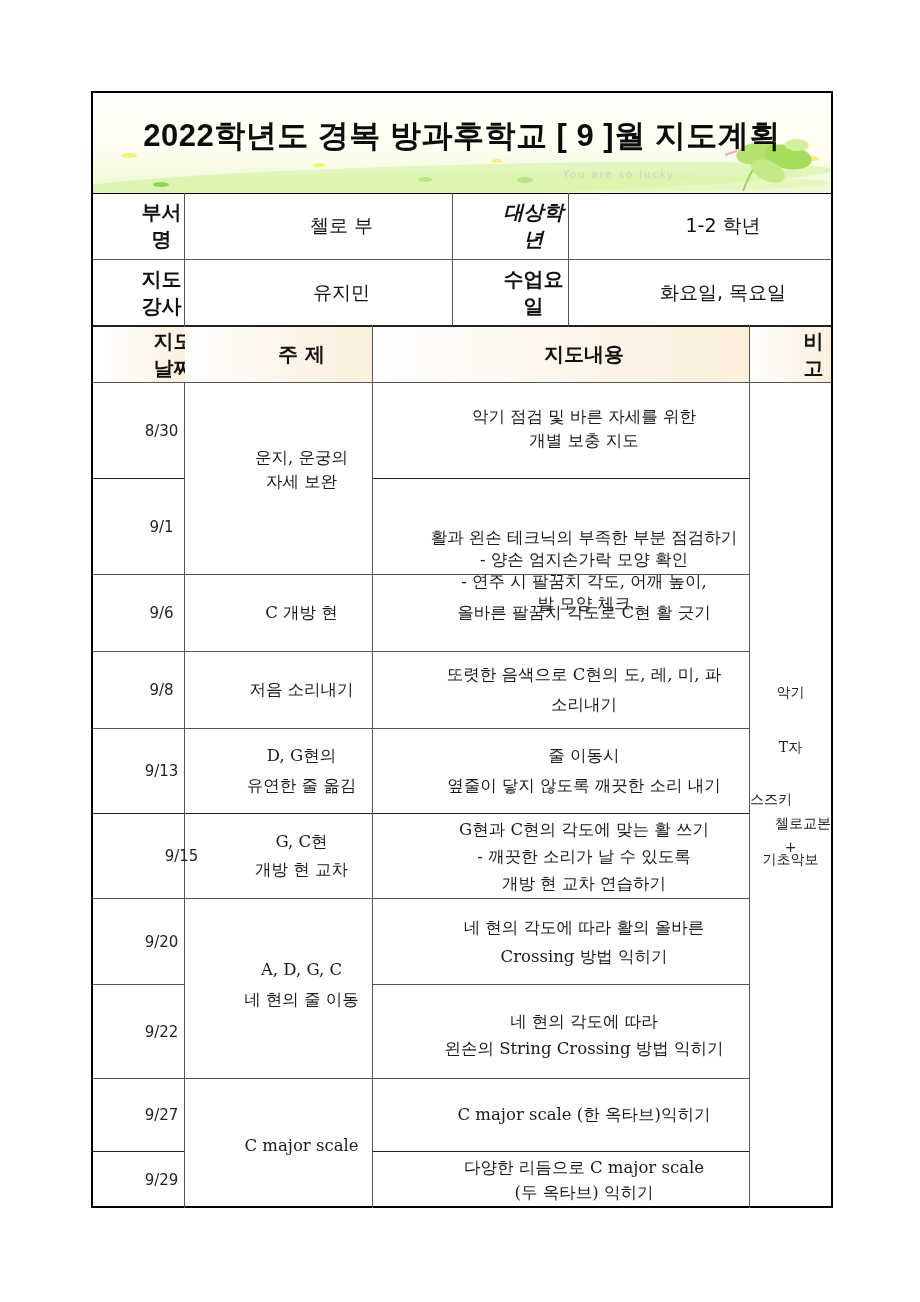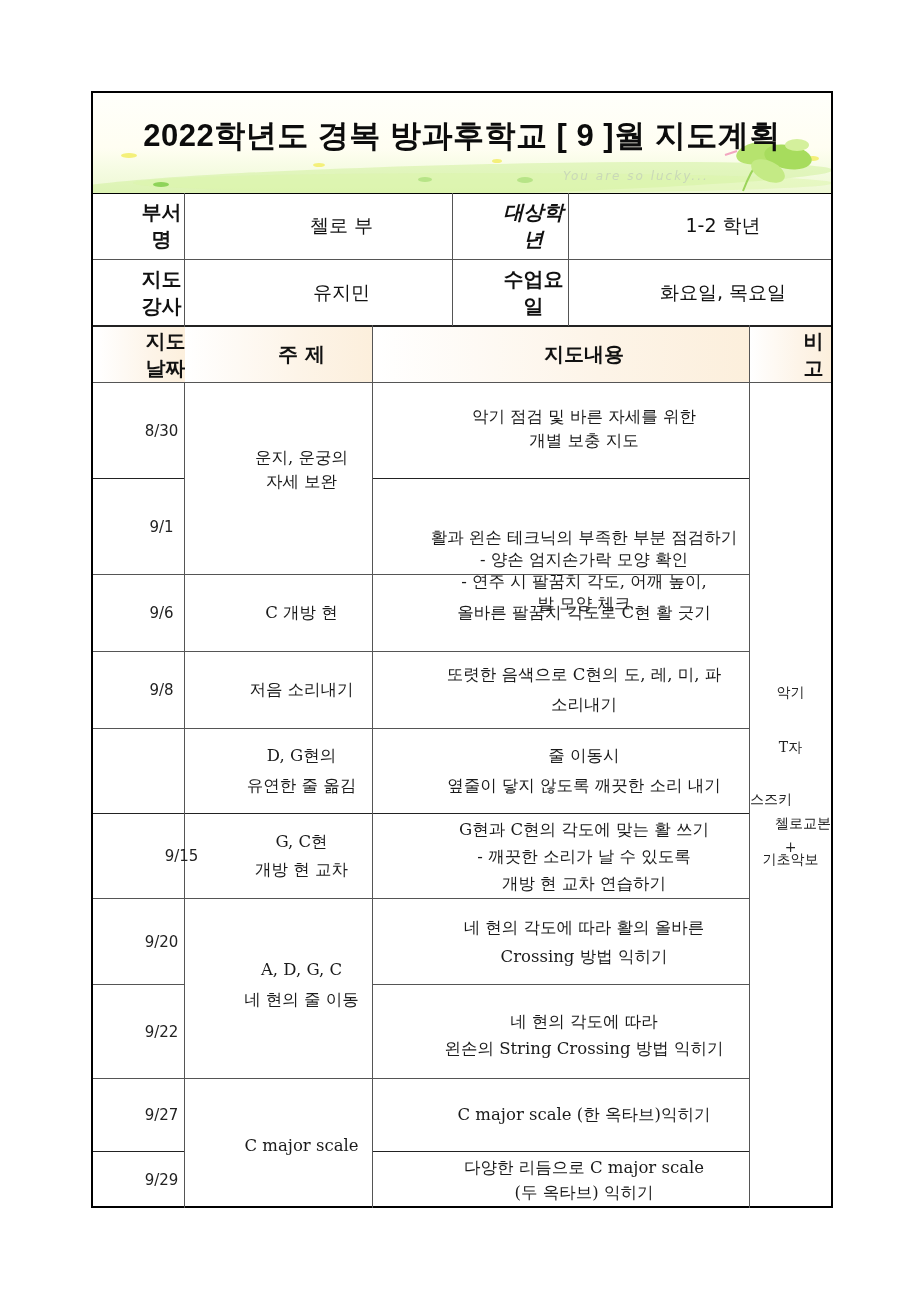--- a/index.html
+++ b/index.html
@@ -14,22 +14,22 @@
             background: linear-gradient(180deg, #fffffb 0%, #fffef2 55%, #f4fbe0 80%, #eef8d4 100%);
             border-bottom: 1.5px solid #000; overflow: hidden; }
   .banner .title { position: absolute; left: 0; right: 0; top: 22px; text-align: center;
                    font-size: 31px; font-weight: bold; letter-spacing: 0.5px; color: #0c0c0c;
                    font-family: "Liberation Sans", "DejaVu Sans", sans-serif; z-index: 3; }
   .banner .swoosh1 { position: absolute; left: -20px; top: 72px; width: 760px; height: 30px;
                      border-radius: 50%; background: rgba(190,235,120,0.35); transform: rotate(-1.5deg); }
   .banner .swoosh2 { position: absolute; left: 40px; top: 80px; width: 700px; height: 20px;
                      border-radius: 50%; background: rgba(220,245,170,0.5); }
   .dot { position: absolute; border-radius: 50%; }
-  .banner .lucky { position: absolute; left: 470px; top: 76px; font-size: 12px; color: #c9d8b8;
-                   font-style: italic; letter-spacing: 2px; z-index: 2; }
+  .banner .lucky { position: absolute; left: 470px; top: 76px; font-size: 10px; color: #c9d8b8;
+                   letter-spacing: 2px; z-index: 2; }
   .clover { position: absolute; left: 620px; top: 40px; width: 110px; height: 60px; z-index: 1; }
 
   
   .grid-line { position: absolute; background: #555; }
   .cell { position: absolute; display: flex; align-items: center; justify-content: center;
           text-align: center; box-sizing: border-box; padding-left: 46px; }
   .lbl { font-weight: bold; font-size: 20px; }
   .val { font-size: 19px; }
   .hdr { background: linear-gradient(90deg, #ffffff 0%, #fdf4e8 60%, #fcefdc 100%);
          font-weight: bold; font-size: 20px; }
@@ -91,29 +91,30 @@
   <div class="cell lbl" style="left:0;top:100px;width:91px;height:66px;">부서명</div>
   <div class="cell val" style="left:92px;top:100px;width:267px;height:66px;">첼로 부</div>
   <div class="cell lbl" style="left:360px;top:100px;width:115px;height:66px;font-style:italic;">대상학년</div>
   <div class="cell val" style="left:476px;top:100px;width:262px;height:66px;">1-2 학년</div>
 
   <div class="cell lbl" style="left:0;top:167px;width:91px;height:65px;">지도강사</div>
   <div class="cell val" style="left:92px;top:167px;width:267px;height:65px;">유지민</div>
   <div class="cell lbl" style="left:360px;top:167px;width:115px;height:65px;">수업요일</div>
   <div class="cell val" style="left:476px;top:167px;width:262px;height:65px;">화요일, 목요일</div>
 
-  <div class="cell hdr" style="left:4px;top:234px;width:91px;height:55px;">지도날짜</div>
+  <div class="cell hdr" style="left:12px;top:234px;width:91px;height:55px;">지도날짜</div>
   <div class="cell hdr" style="left:92px;top:234px;width:187px;height:55px;">주 제</div>
   <div class="cell hdr" style="left:280px;top:234px;width:376px;height:55px;">지도내용</div>
   <div class="cell hdr" style="left:657px;top:234px;width:81px;height:55px;">비 고</div>
 
   <div class="cell date" style="left:0;top:290px;width:91px;height:95px;">8/30</div>
   <div class="cell date" style="left:0;top:386px;width:91px;height:95px;">9/1</div>
   <div class="cell date" style="left:0;top:482px;width:91px;height:76px;">9/6</div>
   <div class="cell date" style="left:0;top:559px;width:91px;height:76px;">9/8</div>
+  <div class="cell date" style="left:0;top:636px;width:91px;height:84px;">9/13</div>
   <div class="cell date" style="left:0;top:721px;width:91px;height:84px;margin-left:20px;">9/15</div>
   <div class="cell date" style="left:0;top:806px;width:91px;height:85px;">9/20</div>
   <div class="cell date" style="left:0;top:892px;width:91px;height:93px;">9/22</div>
   <div class="cell date" style="left:0;top:986px;width:91px;height:72px;">9/27</div>
   <div class="cell date" style="left:0;top:1059px;width:91px;height:55px;">9/29</div>
 
   <div class="cell body-txt ml" style="left:92px;top:290px;width:187px;height:191px;padding-bottom:18px;">운지, 운궁의
 자세 보완</div>
   <div class="cell body-txt ml" style="left:92px;top:482px;width:187px;height:76px;">C 개방 현</div>
   <div class="cell body-txt ml" style="left:92px;top:559px;width:187px;height:76px;">저음 소리내기</div>

